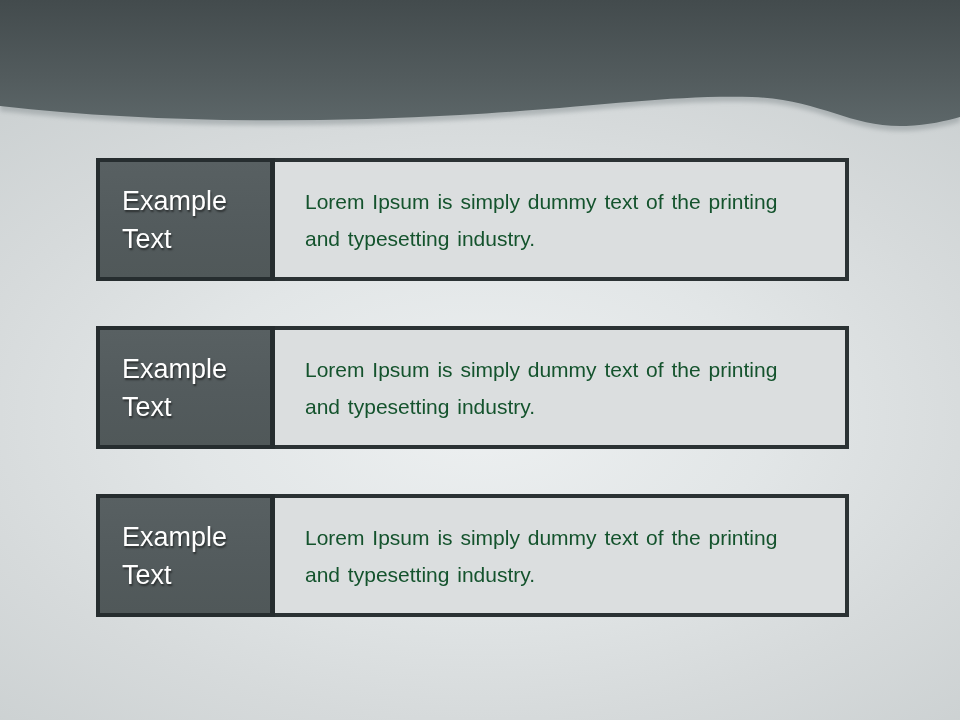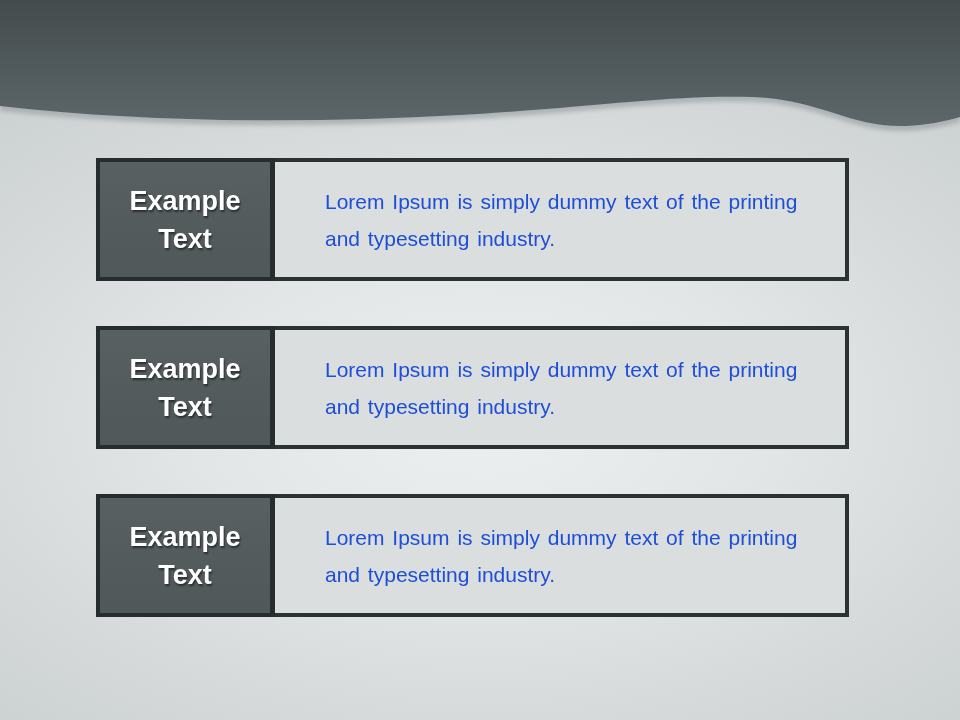--- a/index.html
+++ b/index.html
@@ -58,42 +58,41 @@
     height: 123px;
     margin-bottom: 45px;
   }
   .block-label {
     flex: 0 0 179px;
     background: linear-gradient(to bottom, #586062 0%, #535b5d 55%, #505859 100%);
     border: 4px solid #262d2f;
     border-right-width: 5px;
     color: #ffffff;
     font-size: 27px;
-    font-weight: 700;
+    font-weight: 400;
     line-height: 38px;
-    text-align: center;
     display: flex;
     align-items: center;
     justify-content: center;
     padding: 0 22px;
     text-shadow: 1px 2px 2px rgba(0,0,0,0.5);
   }
   .block-body {
     flex: 1 1 auto;
     background: #dbdedf;
     border: 4px solid #2b3234;
     border-left: none;
     display: flex;
     flex-direction: column;
     justify-content: center;
-    padding: 0 26px 0 50px;
+    padding: 0 26px 0 30px;
     font-size: 21px;
     line-height: 37px;
     word-spacing: 2px;
-    color: #1d4ed8;
+    color: #14532d;
   }
 </style>
 </head>
 <body>
 
 <div class="slide">
 
   <svg class="header-wave" viewBox="0 0 960 160" preserveAspectRatio="none" aria-hidden="true">
     <defs>
       <linearGradient id="hdrGrad" x1="0" y1="0" x2="0" y2="1">

